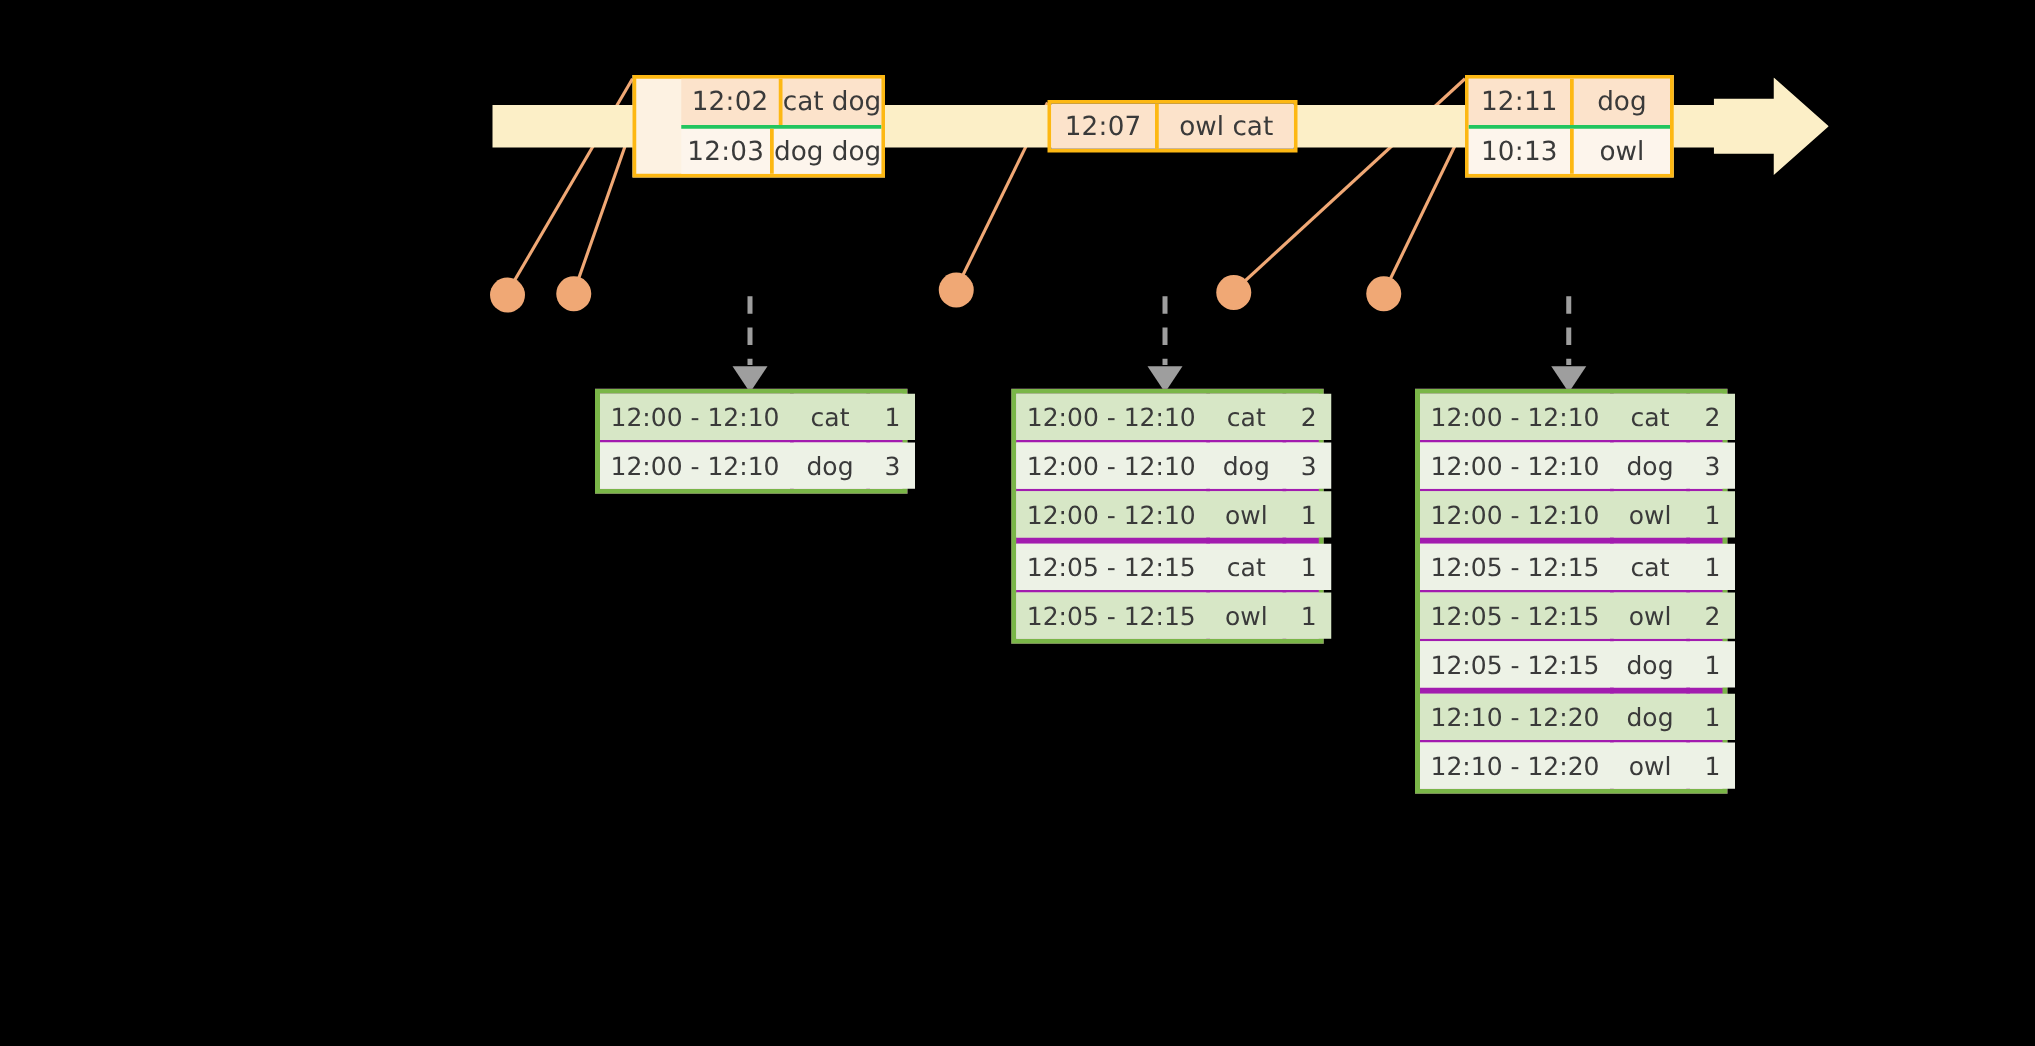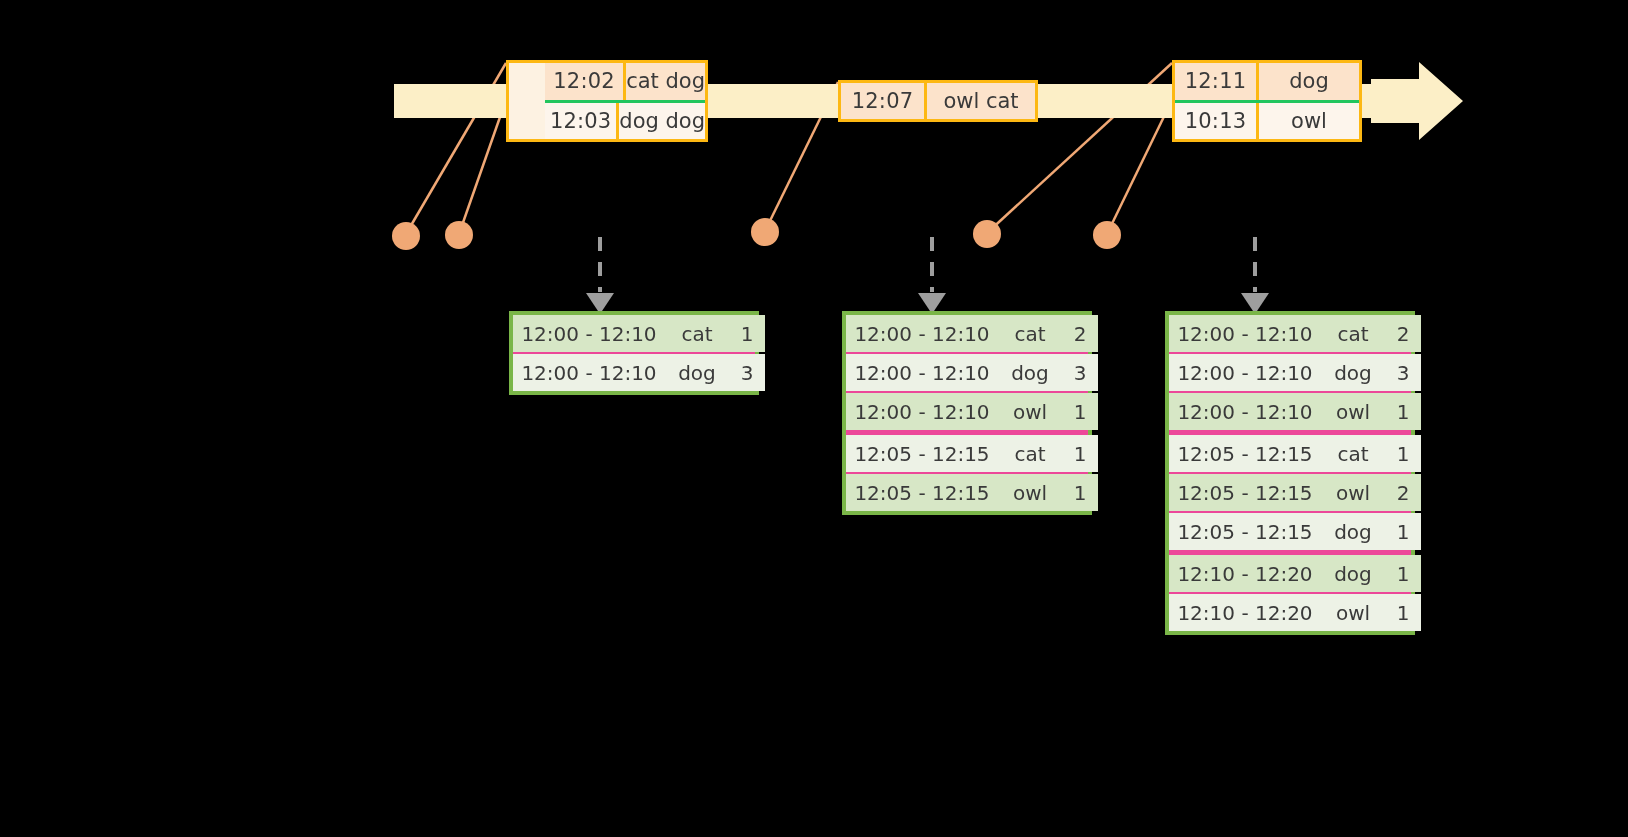--- a/index.html
+++ b/index.html
@@ -80,24 +80,23 @@
     color: #3a3a3a;
     font-size: 21px;
     white-space: nowrap;
   }
 
   
   .result-table {
     position: absolute;
     border: 4px solid #7AB648;
     box-sizing: border-box;
-    background: #ec4899;
+    background: #a21caf;
     display: flex;
     flex-direction: column;
-    margin-left: 33px;
   }
   .res-row {
     display: flex;
     height: 37px;
     box-sizing: border-box;
   }
   .res-row + .res-row { margin-top: 2px; }
   .res-row.group-start { margin-top: 5px; }
   .res-row.tint-a { background: #D7E7C6; }
   .res-row.tint-b { background: #EDF2E6; }
@@ -175,21 +174,21 @@
     </div>
   </div>
 
   <div class="event-box" style="left:838px; top:80px; width:200px; height:42px;">
     <div class="event-row shade-a">
       <div class="event-time" style="width:86px;">12:07</div>
       <div class="event-words">owl cat</div>
     </div>
   </div>
 
-  <div class="event-box" style="left:1172px; top:60px; width:190px; height:82px;text-align:center;">
+  <div class="event-box" style="left:1172px; top:60px; width:167px; height:82px;text-align:center;">
     <div class="event-row shade-a">
       <div class="event-time" style="width:84px;">12:11</div>
       <div class="event-words">dog</div>
     </div>
     <div class="event-row shade-b">
       <div class="event-time" style="width:84px;">10:13</div>
       <div class="event-words">owl</div>
     </div>
   </div>
 

